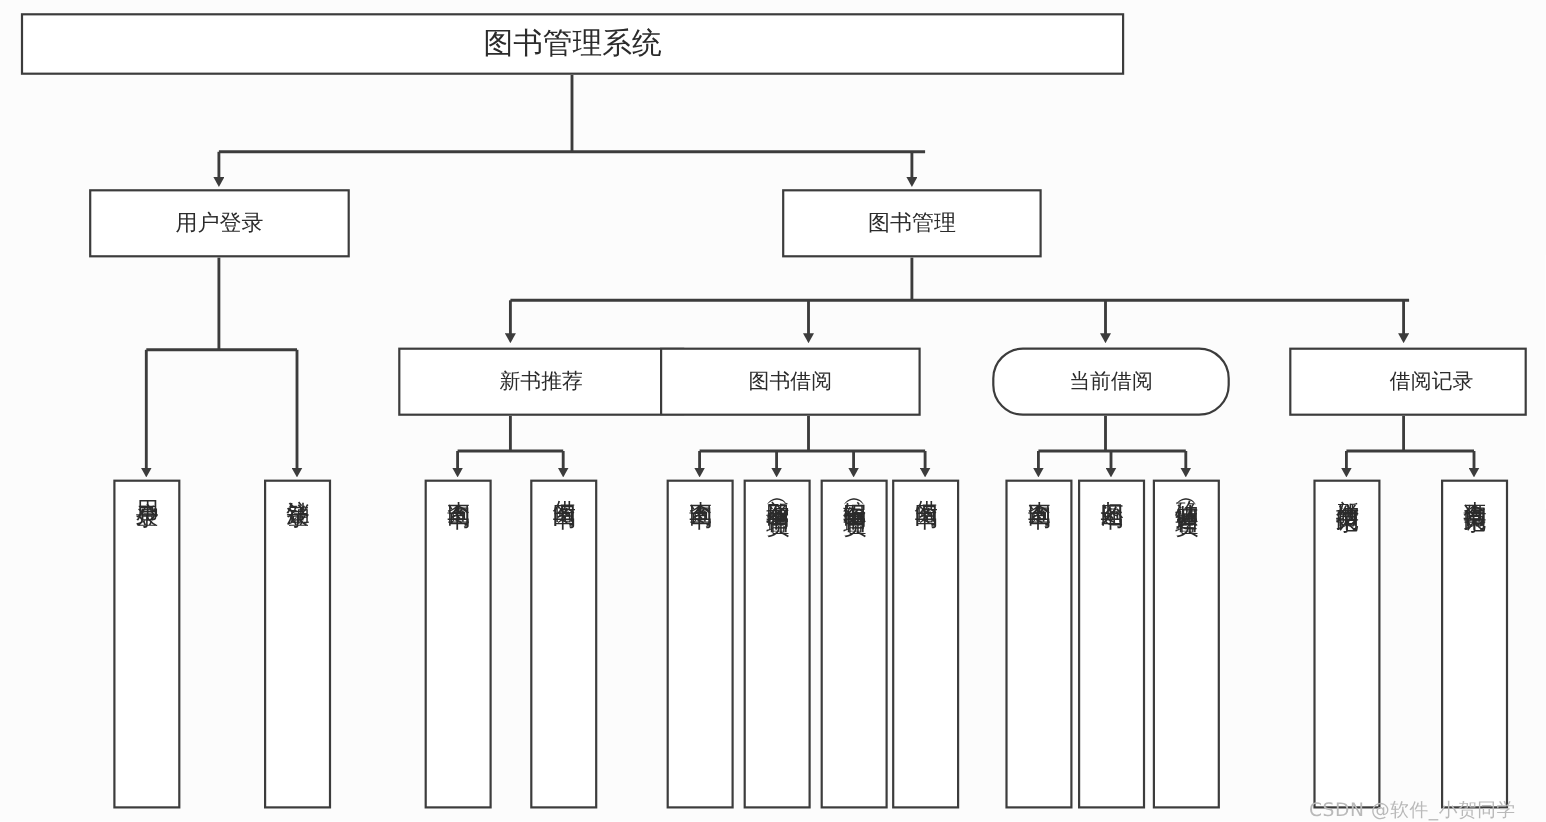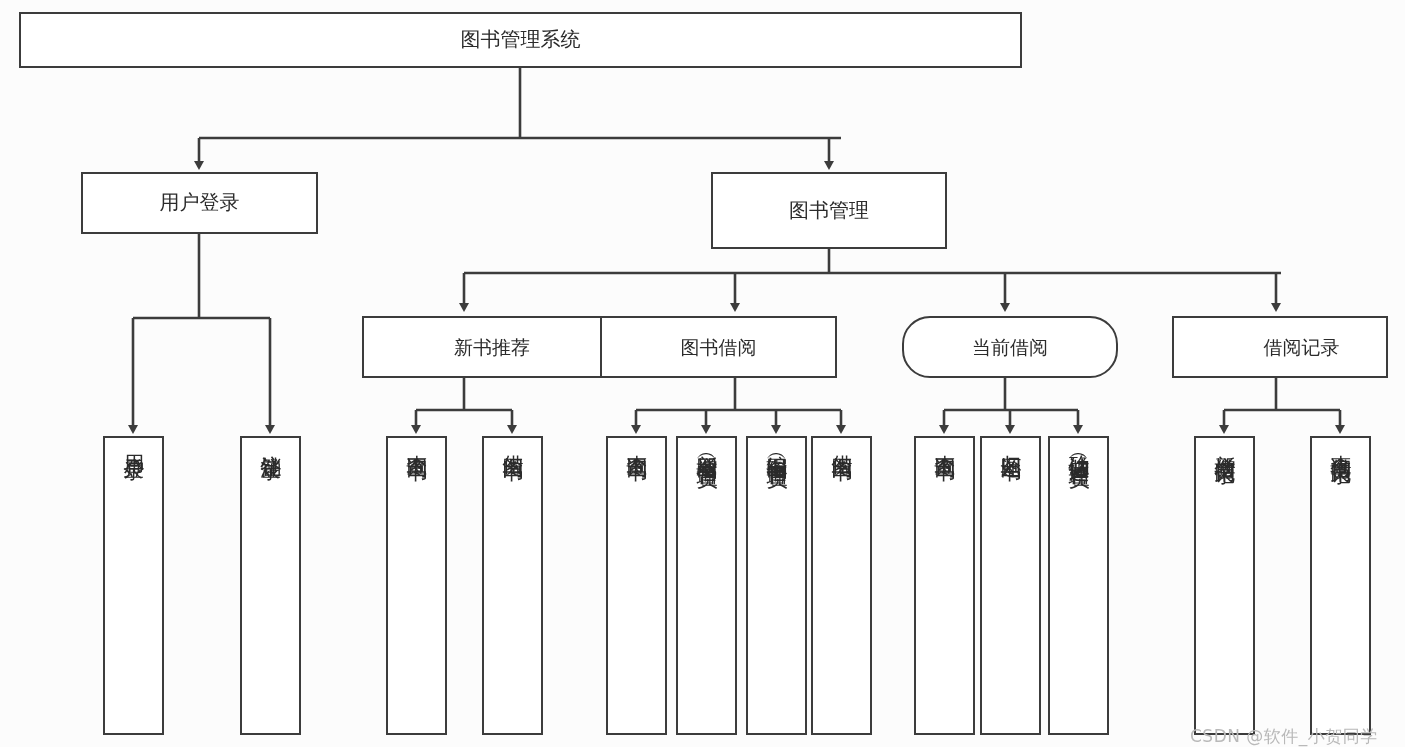--- a/index.html
+++ b/index.html
@@ -36,21 +36,21 @@
     align-items: center;
     justify-content: center;
     overflow: hidden;
   }
   .node-label {
     color: #2b2b2b;
     text-align: center;
     line-height: 1.18;
     white-space: nowrap;
   }
-  .node.root .node-label { font-size: 20px; }
+  .node.root .node-label { font-size: 27px; }
   .node.level1 .node-label { font-size: 20px; }
   .node.level2 .node-label { font-size: 19px; }
   .node.leaf {
     align-items: flex-start;
     padding-top: 0;
   }
   .node.leaf .node-label {
     font-size: 21px;
     writing-mode: vertical-rl;
     text-orientation: upright;
@@ -126,21 +126,21 @@
     </g>
   </svg>
 
   <div class="node root" style="left:19px; top:12px; width:1003px; height:56px;">
     <span class="node-label">图书管理系统</span>
   </div>
 
   <div class="node level1" style="left:81px; top:172px; width:237px; height:62px;">
     <span class="node-label">用户登录</span>
   </div>
-  <div class="node level1" style="left:711px; top:172px; width:236px; height:77px;">
+  <div class="node level1" style="left:711px; top:172px; width:236px; height:62px;">
     <span class="node-label">图书管理</span>
   </div>
 
   <div class="node level2" style="left:362px; top:316px; width:260px; height:62px;">
     <span class="node-label">新书推荐</span>
   </div>
   <div class="node level2" style="left:600px; top:316px; width:237px; height:62px;">
     <span class="node-label">图书借阅</span>
   </div>
   <div class="node level2" style="left:902px; top:316px; width:216px; height:62px;border-radius:28px;">

